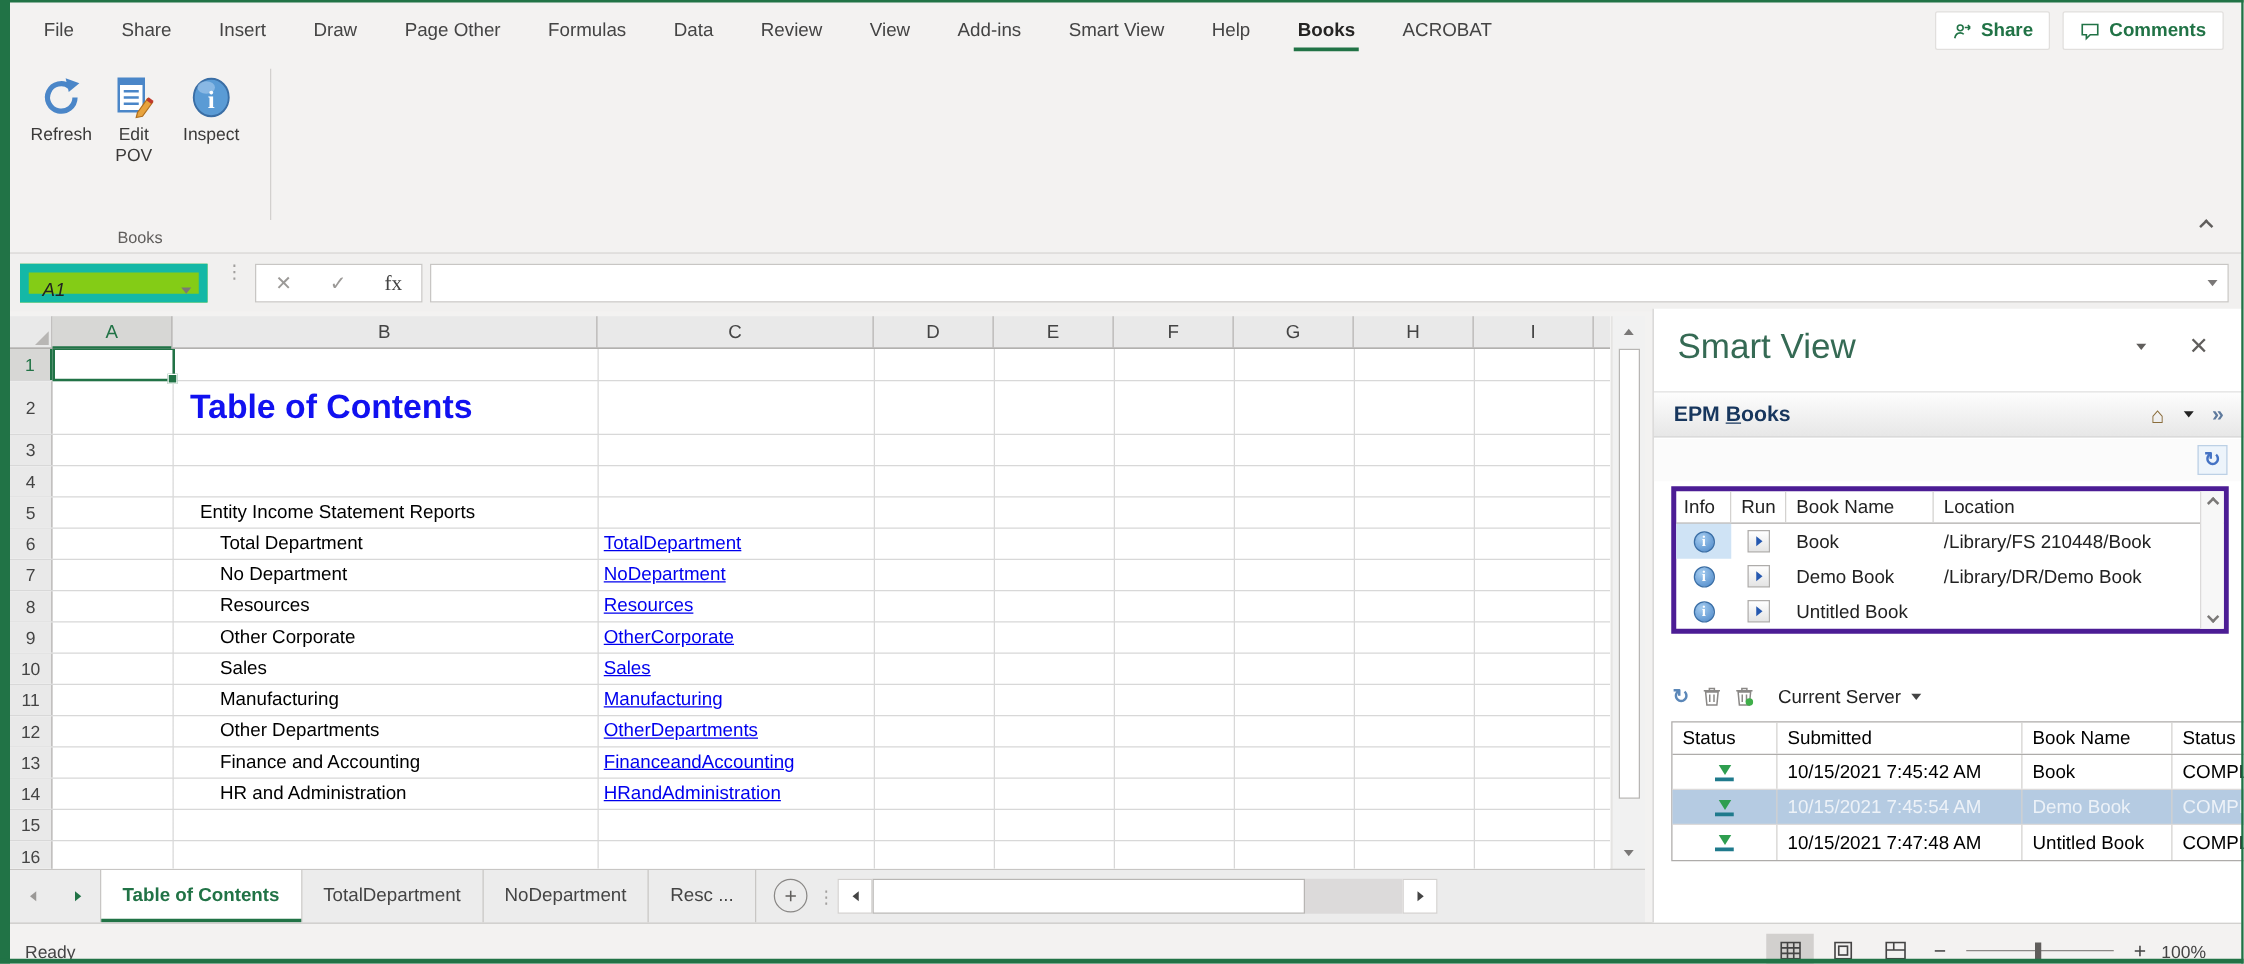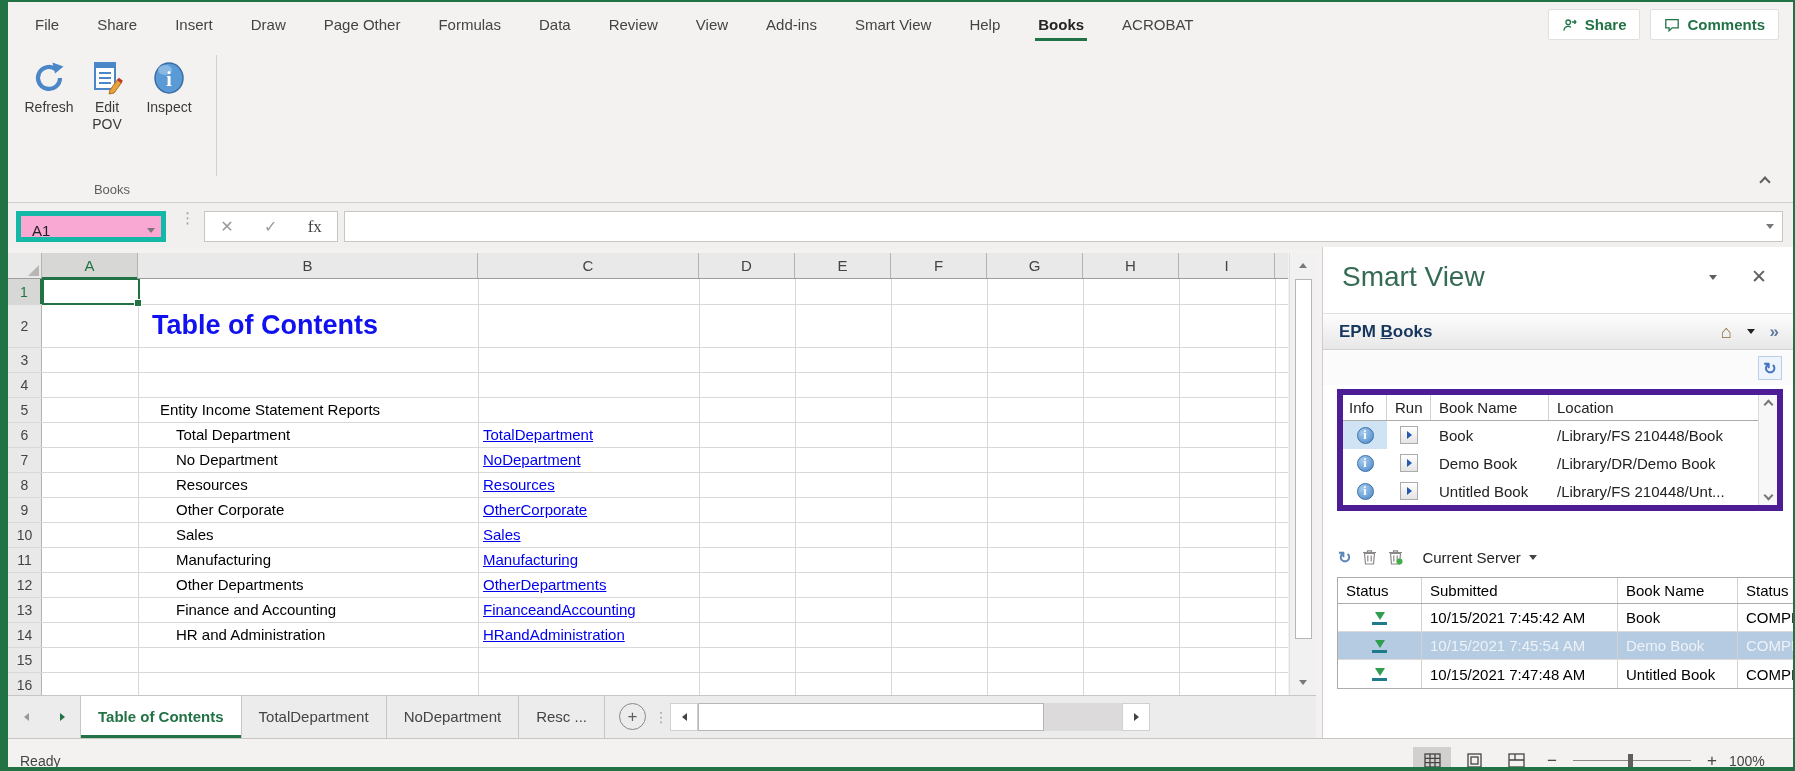--- a/index.html
+++ b/index.html
@@ -23,21 +23,21 @@
   .rbtn{position:absolute;top:10px;width:58px;display:flex;flex-direction:column;align-items:center;font-size:14px;color:#3b3a39;text-align:center;line-height:17px;}
   .rbtn .ric{height:42px;display:flex;align-items:center;justify-content:center;}
   .group-label{position:absolute;left:0;width:208px;bottom:5px;text-align:center;font-size:13px;color:#605e5c;}
   .group-divider{position:absolute;left:208px;top:8px;bottom:26px;width:1px;background:#d2d0ce;}
   .ribbon-collapse{position:absolute;right:24px;bottom:12px;}
   .chev{display:inline-block;width:8px;height:8px;border-right:2px solid #605e5c;border-bottom:2px solid #605e5c;}
   .chev.up{transform:rotate(-135deg);}
 
   
   .fbar{position:absolute;left:8px;top:203px;right:2px;height:46px;background:#f1f0ef;}
-  .name-box{position:absolute;left:8px;top:8px;width:150px;height:31px;background:#f9a8d4;border:5px solid #14b8a6;font-size:15px;color:#222;line-height:29px;padding-left:11px;}
+  .name-box{position:absolute;left:8px;top:8px;width:150px;height:31px;background:#84cc16;border:7px solid #14b8a6;font-size:15px;color:#222;line-height:29px;padding-left:11px;font-style:italic;}
   .name-box .nb-drop{position:absolute;right:6px;top:12px;}
   .tri-down{width:0;height:0;border-left:4px solid transparent;border-right:4px solid transparent;border-top:5px solid #7a7877;display:inline-block;}
   .tri-up{width:0;height:0;border-left:4px solid transparent;border-right:4px solid transparent;border-bottom:5px solid #7a7877;display:inline-block;}
   .tri-right{width:0;height:0;border-top:4px solid transparent;border-bottom:4px solid transparent;border-left:5px solid #444;display:inline-block;}
   .tri-left{width:0;height:0;border-top:4px solid transparent;border-bottom:4px solid transparent;border-right:5px solid #9a9896;display:inline-block;}
   .fbar-dots{position:absolute;left:172px;top:10px;color:#a19f9d;font-size:15px;letter-spacing:0;line-height:9px;width:6px;text-align:center;}
   .fbtns{position:absolute;left:196px;top:8px;width:134px;height:31px;background:#fff;border:1px solid #c8c6c4;display:flex;align-items:center;justify-content:space-around;}
   .fb-x,.fb-check{color:#9b9997;font-size:16px;}
   .fb-fx{font-family:"Liberation Serif",serif;font-size:17px;color:#444;}
   .finput{position:absolute;left:336px;top:8px;right:10px;height:31px;background:#fff;border:1px solid #c8c6c4;font-size:15px;line-height:29px;padding-left:8px;color:#222;}
@@ -110,21 +110,21 @@
   .sv-close{position:absolute;right:24px;top:4px;color:#605e5c;font-size:19px;}
   .epm-bar{position:absolute;top:66px;left:0;right:0;height:37px;background:linear-gradient(#fdfdfd,#e7e7e7);border-top:1px solid #e0e0e0;border-bottom:1px solid #cfcfcf;display:flex;align-items:center;padding:0 16px;font-size:17px;font-weight:bold;color:#17365d;}
   .epm-accel{text-decoration:underline;}
   .epm-icons{margin-left:auto;display:flex;align-items:center;gap:15px;}
   .home-ico{font-size:18px;color:#8a6d3b;line-height:1;}
   .dbl-chev{color:#5f7a9d;font-size:17px;font-weight:bold;}
   .panel-toolbar{position:absolute;top:104px;left:0;right:0;height:34px;background:#fbfbfb;display:flex;justify-content:flex-end;align-items:center;padding-right:13px;}
   .refresh-box{width:24px;height:24px;border:1px solid #bcd0e5;background:#edf4fb;display:flex;align-items:center;justify-content:center;color:#4472c4;font-size:15px;font-weight:bold;}
   .refresh-glyph{color:#4472c4;font-size:16px;font-weight:bold;}
 
-  .books-table{position:absolute;top:142px;left:14px;width:446px;border:6px solid #4c1d95;font-size:15px;color:#222;background:#fff;}
+  .books-table{position:absolute;top:142px;left:14px;width:446px;border:4px solid #4c1d95;font-size:15px;color:#222;background:#fff;}
   .bt-hdr{display:flex;height:26px;border-bottom:1px solid #aeacaa;}
   .bt-hc{line-height:25px;padding-left:8px;border-right:1px solid #d4d2d0;}
   .bt-hc.c1{width:44px;padding-left:6px;} .bt-hc.c2{width:44px;} .bt-hc.c3{width:118px;} .bt-hc.c4{flex:1;border-right:none;}
   .bt-row{display:flex;height:28px;align-items:center;}
   .bt-c{height:100%;display:flex;align-items:center;}
   .bt-c.c1{width:44px;justify-content:center;} .bt-c.c2{width:44px;justify-content:center;} .bt-c.c3{width:118px;padding-left:8px;} .bt-c.c4{flex:1;padding-left:8px;overflow:hidden;white-space:nowrap;}
   .bt-c.hl{background:#cfe3f5;}
   .info-ico{width:17px;height:17px;border-radius:50%;background:radial-gradient(circle at 35% 30%,#a6cdf0,#4a86c8);border:1px solid #3a6ea5;color:#fff;font-size:12px;font-weight:bold;font-family:"Liberation Serif",serif;display:flex;align-items:center;justify-content:center;line-height:1;}
   .run-btn{width:18px;height:18px;border:1px solid #aeacaa;background:linear-gradient(#ffffff,#e4e4e4);display:flex;align-items:center;justify-content:center;}
   .run-btn .tri-right{border-left-color:#2558b0;}
@@ -474,21 +474,20 @@
       <div class="bt-row">
         <div class="bt-c c1">
             <span class="info-ico">i</span>
           </div>
         <div class="bt-c c2">
             <span class="run-btn">
               <span class="tri-right"></span>
             </span>
           </div>
         <div class="bt-c c3">Untitled Book</div>
-        <div class="bt-c c4">/Library/FS 210448/Unt...</div>
       </div>
       <div class="bt-scroll">
         <span class="chev-sm" style="transform:rotate(-135deg);"></span>
         <span class="chev-sm" style="transform:rotate(45deg);"></span>
       </div>
     </div>
 
 
     <div class="jobs-toolbar">
       <span class="refresh-glyph" style="color:#5b87b8;">↻</span>

